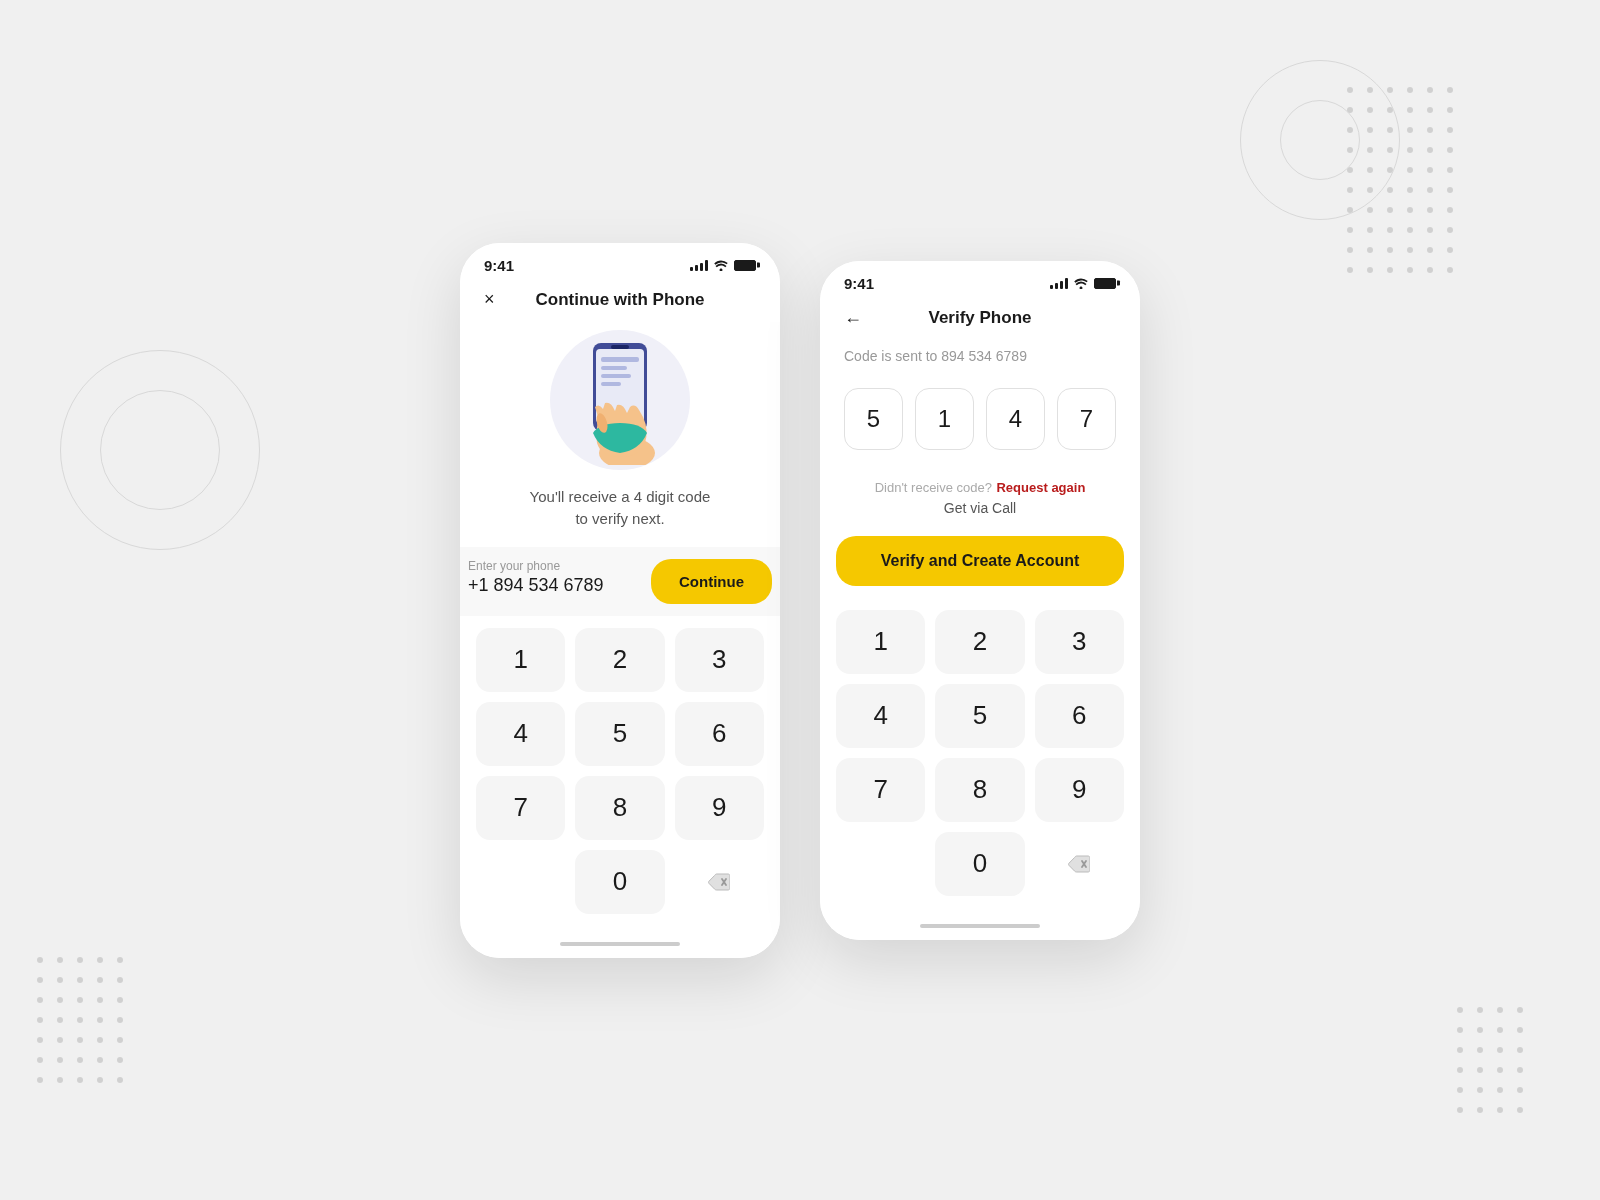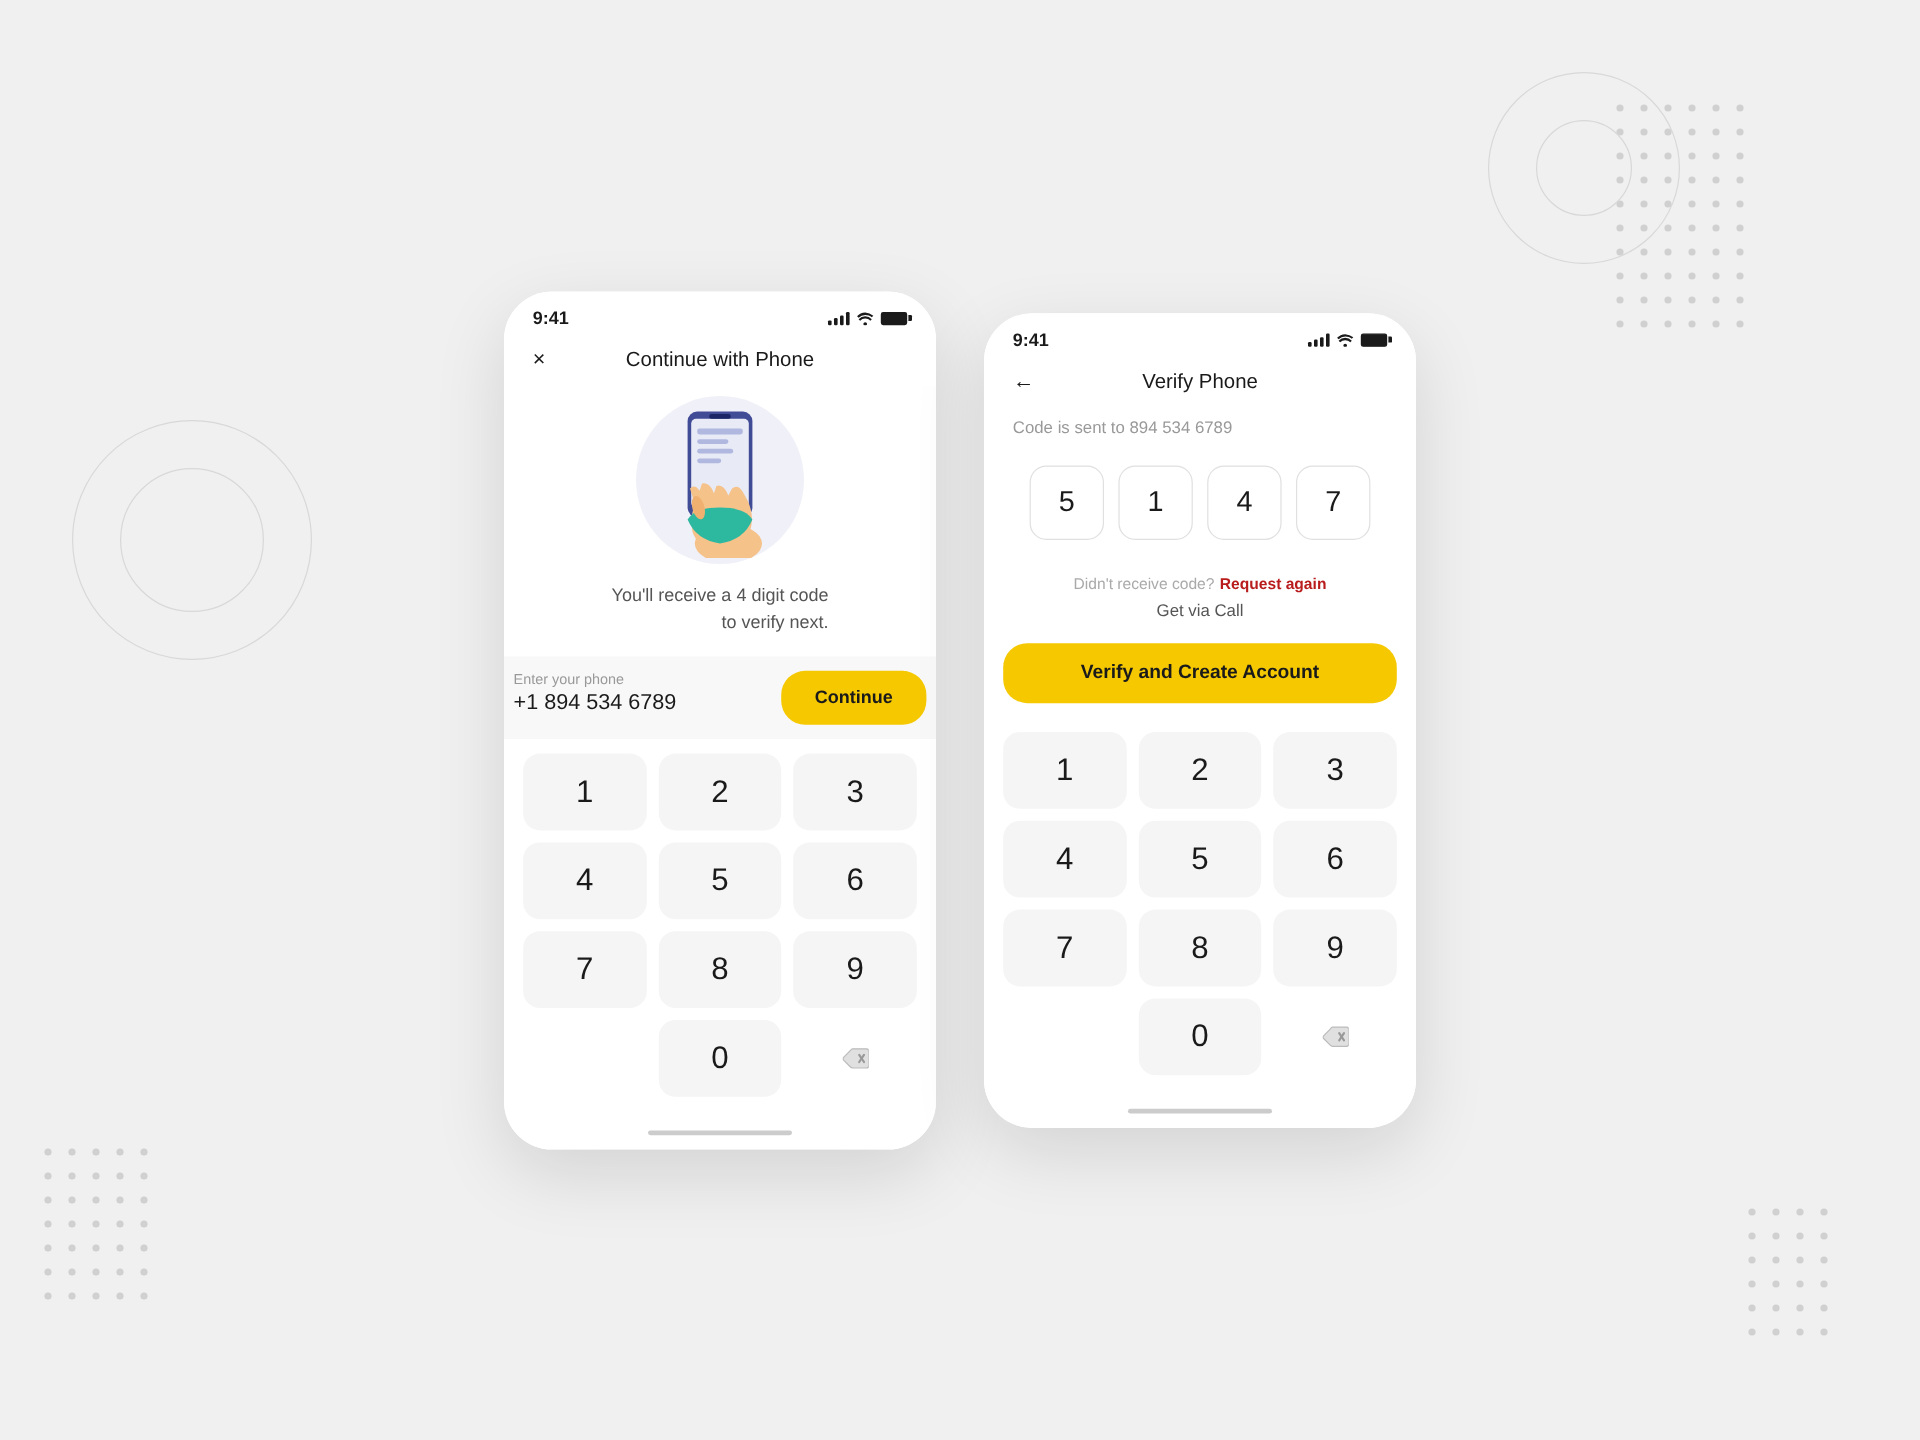--- a/index.html
+++ b/index.html
@@ -33,21 +33,21 @@
     .phones-container {
       display: flex;
       gap: 40px;
       align-items: center;
       position: relative;
       z-index: 1;
     }
 
     
     .phone {
-      width: 360px;
+      width: 320px;
       background: #ffffff;
       border-radius: 40px;
       box-shadow: 0 20px 60px rgba(0,0,0,0.12);
       overflow: hidden;
       display: flex;
       flex-direction: column;
     }
 
     
     .status-bar {
@@ -102,21 +102,21 @@
     .phone-header {
       display: flex;
       align-items: center;
       justify-content: center;
       padding: 8px 24px 12px;
       position: relative;
       background: #fff;
     }
     .header-title {
       font-size: 17px;
-      font-weight: 400;
+      font-weight: 700;
       color: #1a1a1a;
       text-align: center;
     }
     .header-icon-left {
       position: absolute;
       left: 24px;
       font-size: 18px;
       color: #1a1a1a;
       cursor: pointer;
     }
@@ -135,21 +135,21 @@
       background: #f0f0f8;
       border-radius: 50%;
       display: flex;
       align-items: center;
       justify-content: center;
       margin-bottom: 16px;
       position: relative;
       overflow: visible;
     }
     .illustration-text {
-      text-align: right;
+      text-align: center;
       color: #555;
       font-size: 15px;
       line-height: 1.5;
     }
 
     
     .phone-input-area {
       display: flex;
       align-items: flex-start;
       justify-content: space-between;

